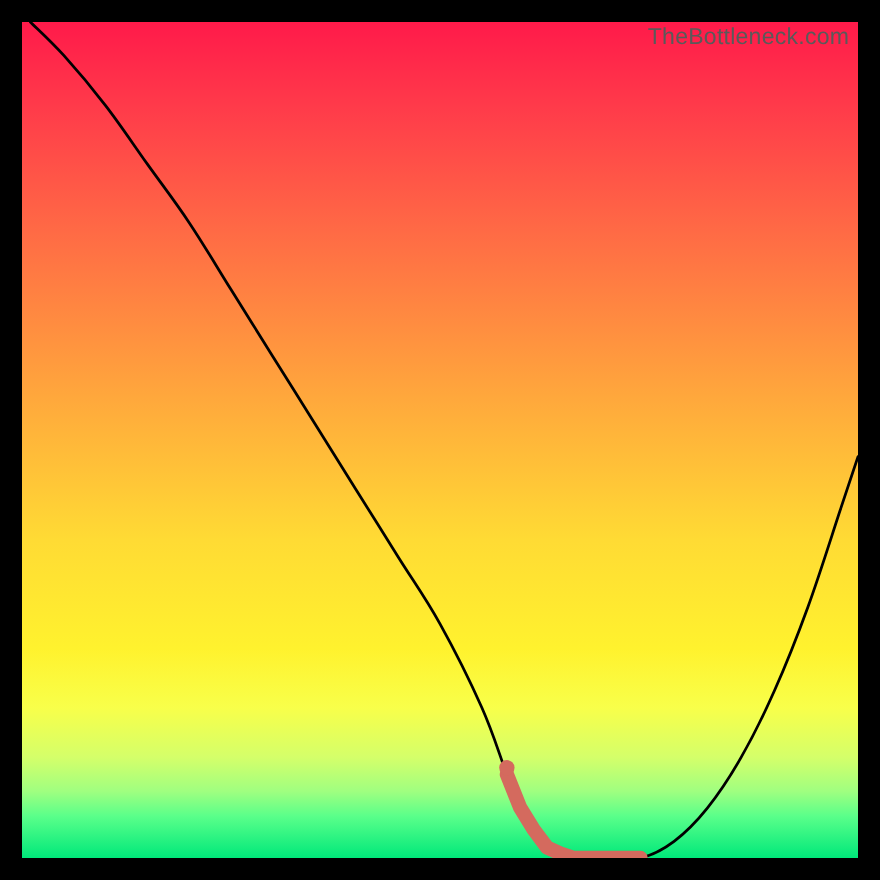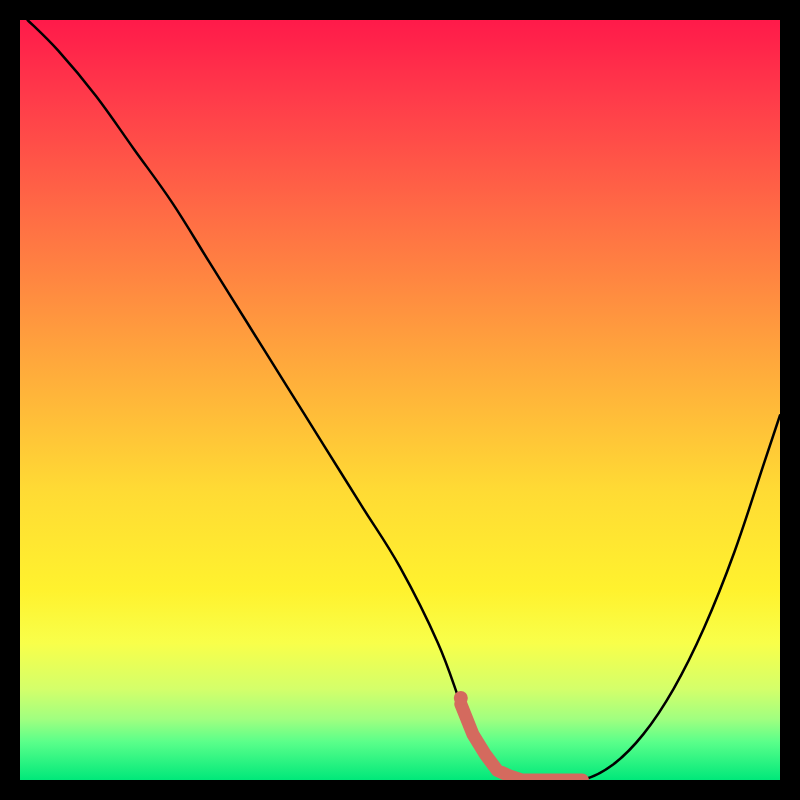--- a/index.html
+++ b/index.html
@@ -62,13 +62,14 @@
 
 <div class="frame">
   <div class="plot-area"></div>
 
   <svg class="curve" viewBox="0 0 760 760" preserveAspectRatio="none">
     <path id="curve-path" fill="none" stroke="#000" stroke-width="2.5" stroke-linecap="round" stroke-linejoin="round" d="M 7.6000000000000005 0 C 13.072 5.471999999999996, 25.688 16.719999999999978, 38 30.399999999999977 C 50.312 44.07999999999998, 62.32 58.21599999999999, 76 76 C 89.68 93.78400000000002, 100.32 110.04800000000006, 114 129.20000000000005 C 127.68 148.35200000000003, 138.32 161.88, 152 182.39999999999998 C 165.68 202.91999999999996, 176.32 221.31199999999993, 190 243.19999999999993 C 203.68 265.0879999999999, 214.32 282.11199999999997, 228 304 C 241.68 325.88800000000003, 252.32 342.91200000000003, 266 364.8 C 279.68 386.688, 290.32 403.71200000000005, 304 425.6 C 317.68 447.488, 328.32 464.51200000000006, 342 486.40000000000003 C 355.68 508.288, 366.32 522.576, 380 547.2 C 393.68 571.8240000000001, 407.05600000000004 598.576, 418.00000000000006 623.2 C 428.9440000000001 647.8240000000001, 433.96 666.216, 440.79999999999995 684 C 447.63999999999993 701.784, 449.15999999999997 709.688, 456 722 C 462.84000000000003 734.312, 470.592 745.56, 478.8 752.4 C 487.00800000000004 759.24, 492.024 758.632, 501.6 760 C 511.17600000000004 761.368, 521.056 760, 532 760 C 542.944 760, 551.456 762.736, 562.4 760 C 573.3439999999999 757.264, 581.8560000000001 753.0079999999999, 592.8000000000001 744.8 C 603.744 736.592, 612.256 728.0799999999999, 623.1999999999999 714.4 C 634.1439999999999 700.72, 642.6560000000001 687.952, 653.6 668.8 C 664.544 649.6479999999999, 673.056 632.624, 684 608 C 694.944 583.376, 703.456 562.096, 714.4 532 C 725.3439999999999 501.904, 736.592 465.42400000000004, 744.8 440.8 C 753.0079999999999 416.176, 757.264 403.408, 760 395.2"></path>
     <path id="flat-path" fill="none" stroke="#d46a5e" stroke-width="13" stroke-linecap="round" stroke-linejoin="round" d="M 440.79999999999995 684 L 452.96 714.4 L 465.12 734.1600000000001 L 477.28000000000003 750.3733333333333 L 489.44 755.9466666666667 L 501.6 760 L 513.76 760 L 525.9200000000001 760 L 538.0799999999999 760 L 550.2400000000001 760 L 562.4 760"></path>
     <circle id="flat-start-dot" r="7" fill="#d46a5e" cx="440.79999999999995" cy="678"></circle>
   </svg>
 
+  <div class="watermark">TheBottleneck.com</div>
 </div>
 
 </body></html>

